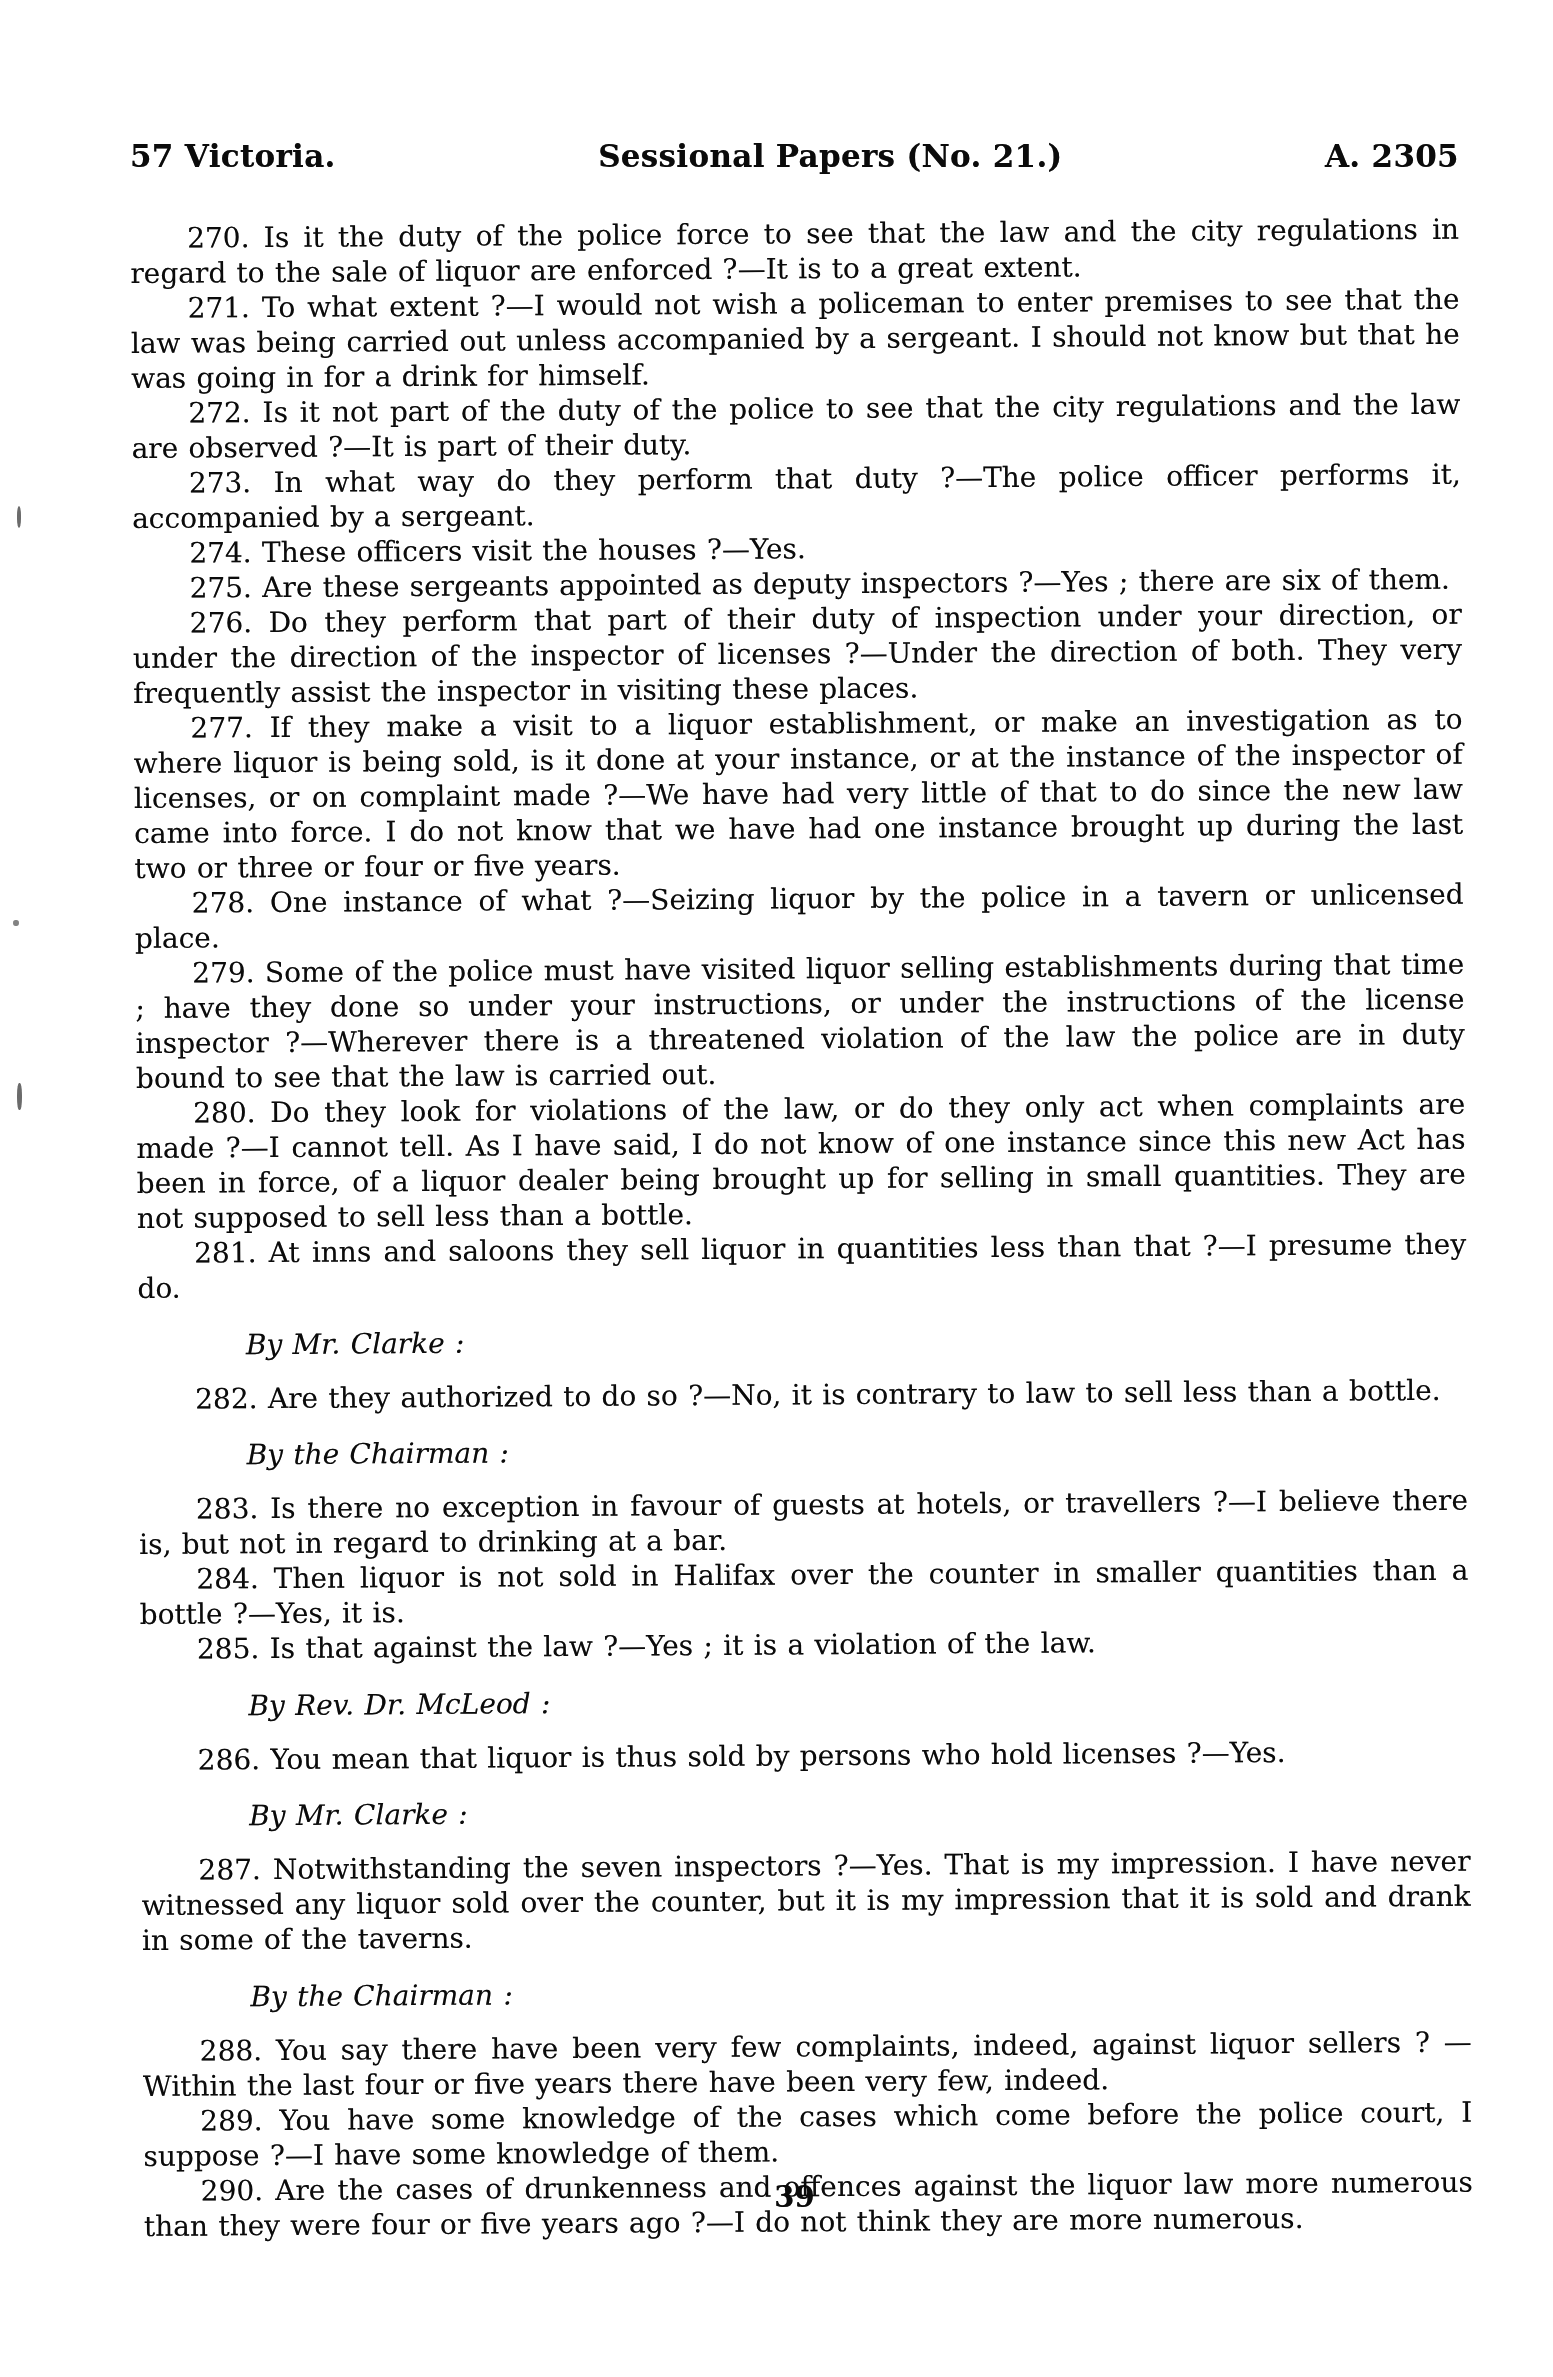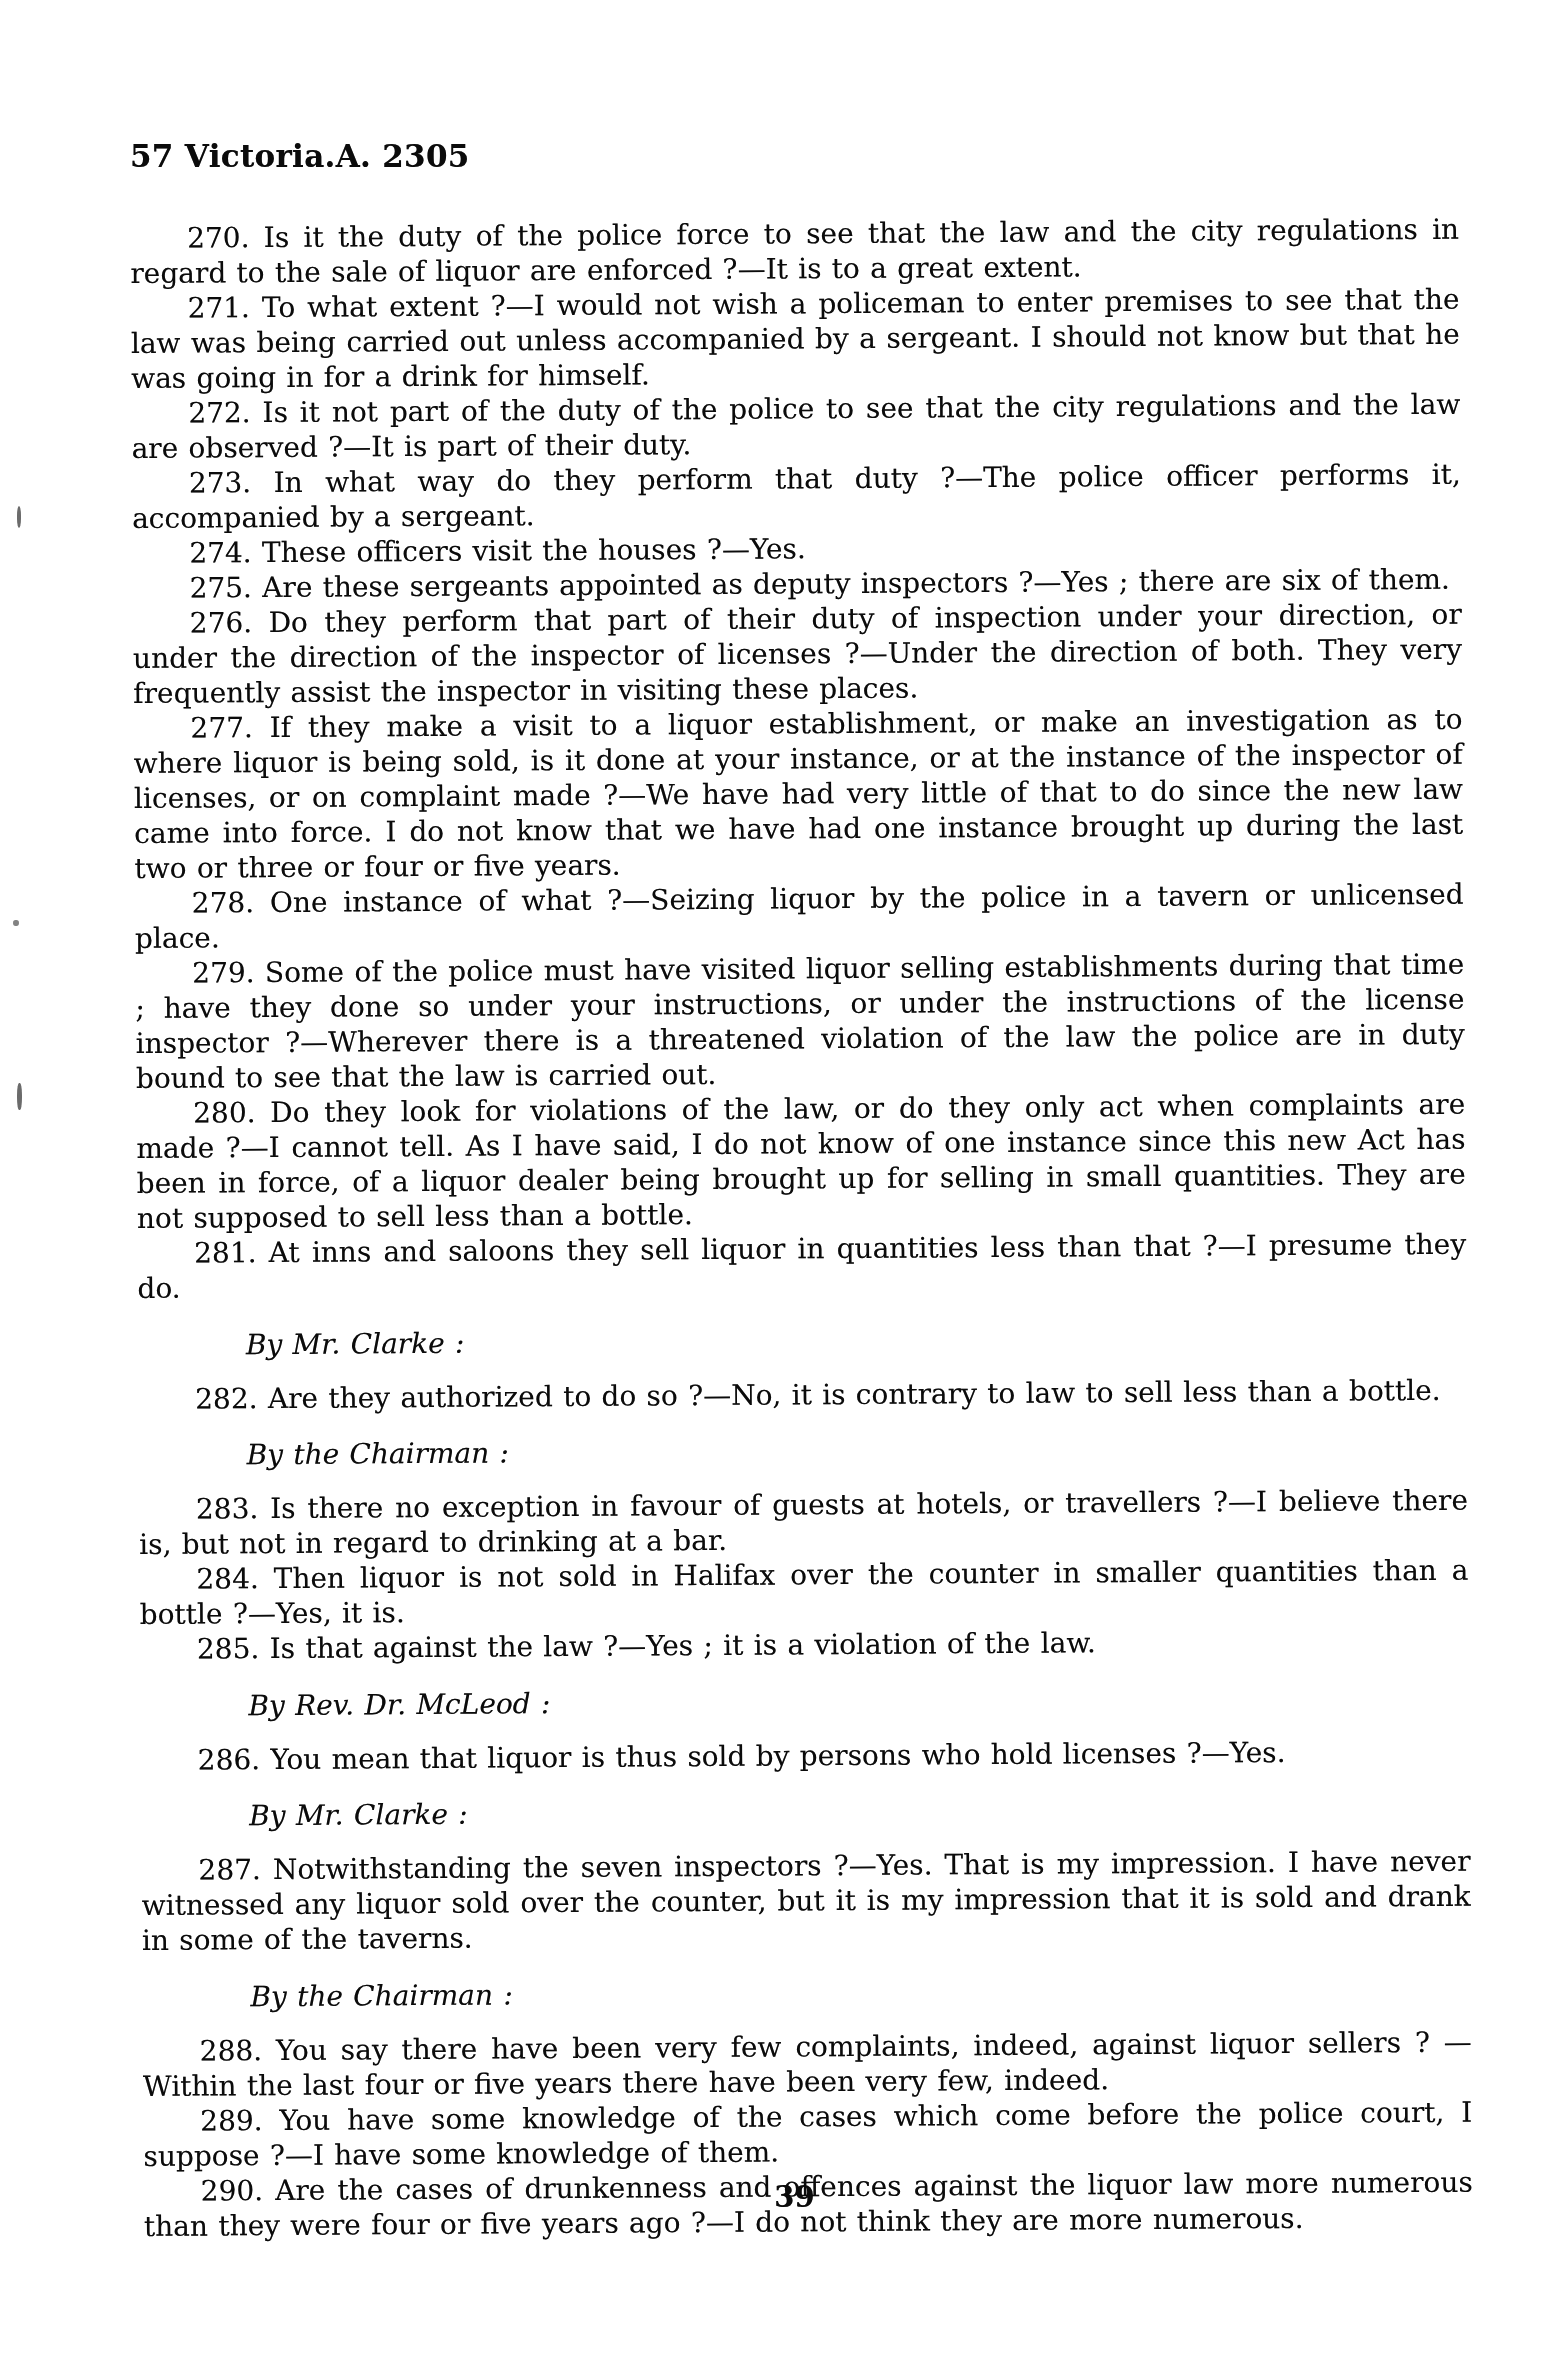--- a/index.html
+++ b/index.html
@@ -75,20 +75,21 @@
 <body>
 
 <div class="page">
 
   <div class="speck speck-1"></div>
   <div class="speck speck-2"></div>
   <div class="speck speck-3"></div>
 
   <div class="page-header">
     <span>57 Victoria.</span>
+    <span class="header-center">Sessional Papers (No. 21.)</span>
     <span>A. 2305</span>
   </div>
 
   <div class="content">
     <p class="qa">270. Is it the duty of the police force to see that the law and the city regulations in regard to the sale of liquor are enforced ?—It is to a great extent.</p>
     <p class="qa">271. To what extent ?—I would not wish a policeman to enter premises to see that the law was being carried out unless accompanied by a sergeant.  I should not know but that he was going in for a drink for himself.</p>
     <p class="qa">272. Is it not part of the duty of the police to see that the city regulations and the law are observed ?—It is part of their duty.</p>
     <p class="qa">273. In what way do they perform that duty ?—The police officer performs it, accompanied by a sergeant.</p>
     <p class="qa">274. These officers visit the houses ?—Yes.</p>
     <p class="qa">275. Are these sergeants appointed as deputy inspectors ?—Yes ; there are six of them.</p>

